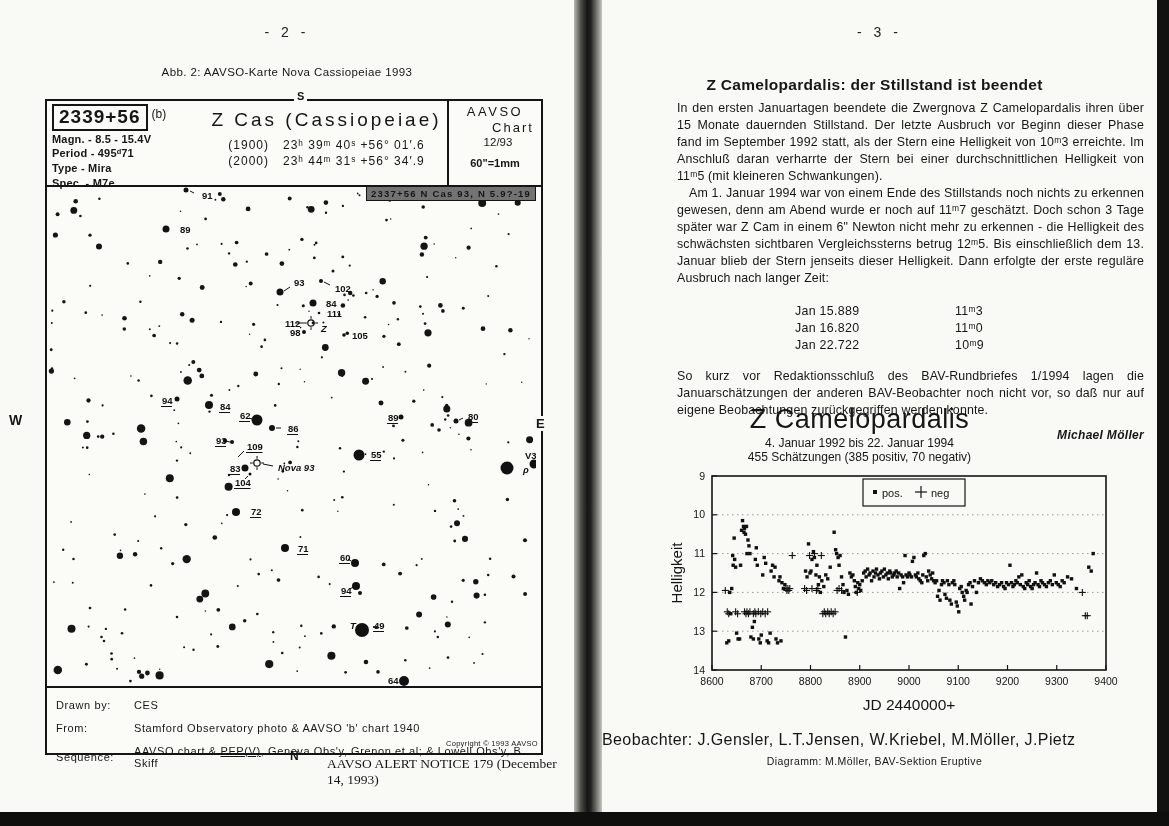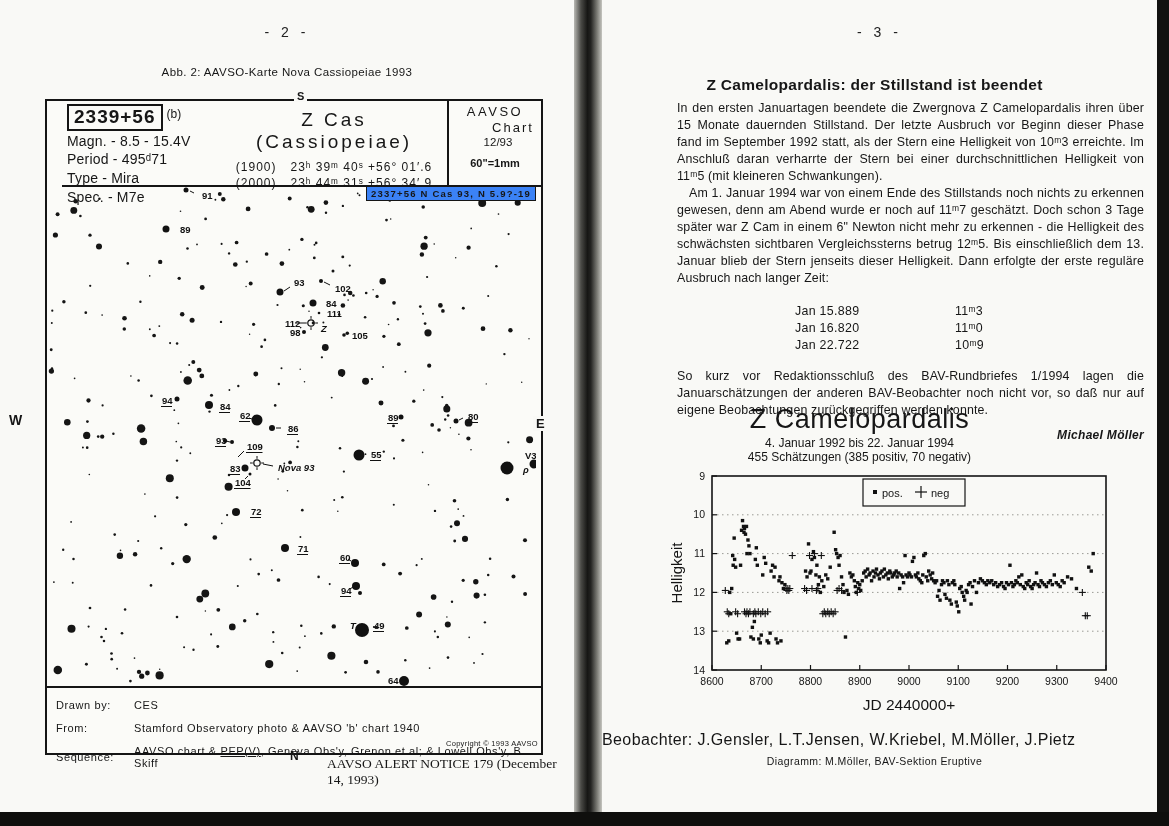--- a/index.html
+++ b/index.html
@@ -9,37 +9,37 @@
   .page-left{left:0;width:574px;}
   .page-right{left:602px;width:555px;}
   .spine{position:absolute;left:574px;top:0;width:28px;height:812px;
          background:linear-gradient(90deg,#b9b9b4 0%,#4a4a46 25%,#161614 48%,#232321 60%,#7a7a74 82%,#c6c6c0 100%);}
   .edge-right{position:absolute;left:1157px;top:0;width:12px;height:826px;background:#121210;}
   .edge-bottom{position:absolute;left:0;top:812px;width:1169px;height:14px;background:#0f0f0d;}
   .pagenum{position:absolute;top:24px;left:0;right:0;text-align:center;font-size:14px;letter-spacing:4px;color:#222;}
   .caption{position:absolute;top:66px;left:0;right:0;text-align:center;font-size:11.5px;letter-spacing:.4px;}
   
   .chartbox{position:absolute;left:45px;top:99px;width:494px;height:652px;border:2.5px solid #151515;background:#fbfbf8;}
-  .chead{display:flex;height:84px;border-bottom:2.5px solid #151515;margin-left:15px;}
+  .chead{display:flex;height:84px;border-bottom:2.5px solid #151515;}
   .chead-left{width:150px;padding:3px 4px 0 5px;}
   .desig-row{display:flex;align-items:flex-start;gap:4px;}
   .desig{border:2px solid #151515;font-size:19px;font-weight:bold;padding:0px 5px 1px 5px;letter-spacing:1px;}
   .desig-suf{font-size:12px;margin-top:3px;}
-  .infoline{font-size:14px;line-height:1.3;letter-spacing:.2px;margin-top:.5px;}
+  .infoline{font-size:11px;line-height:1.3;letter-spacing:.2px;margin-top:.5px;font-weight:bold;}
   .chead-mid{flex:1;text-align:center;padding-top:8px;}
   .ctitle{font-size:19px;letter-spacing:3px;margin-bottom:7px;}
   .coordline{font-size:12px;letter-spacing:1px;margin-top:2px;}
   .coordline .ep{margin-right:14px;}
   .chead-right{width:92px;border-left:2.5px solid #151515;text-align:center;padding-top:3px;}
   .org1{font-size:13px;font-weight:normal;letter-spacing:2.5px;}
   .org2{font-size:13px;letter-spacing:2px;margin-top:1px;padding-left:36px;}
   .org3{font-size:11.5px;margin-top:1px;padding-left:6px;}
   .orgscale{font-size:11px;margin-top:9px;font-weight:bold;}
   .fieldwrap{position:relative;width:489px;height:499px;}
-  .fieldbox-label{position:absolute;right:0px;top:-1px;border:1.5px solid #151515;background:#3b82f6;
+  .fieldbox-label{position:absolute;right:0px;top:-1px;border:1.5px solid #151515;background:#737373;
                   font-size:9.5px;font-weight:bold;letter-spacing:1.2px;padding:1px 4px;z-index:3;}
   .cfoot{border-top:2.5px solid #151515;position:relative;height:60px;font-size:11px;letter-spacing:.6px;}
   .frow{display:flex;margin-top:11px;align-items:center;}
   .flabel{width:78px;padding-left:9px;}
   .fval{flex:1;}
   .useq{text-decoration:underline;}
   .copyright{position:absolute;right:3px;bottom:0px;font-size:7.5px;letter-spacing:.3px;}
   .compass{position:absolute;background:#f9f9f6;font-weight:bold;padding:0 3px;z-index:4;}
   .alertnotice{position:absolute;top:756px;left:302px;font-family:Liberation Serif, serif;font-size:13.5px;margin-left:25px;}
   .compass-n-notice{position:absolute;top:749px;left:290px;font-size:12px;font-weight:bold;}

